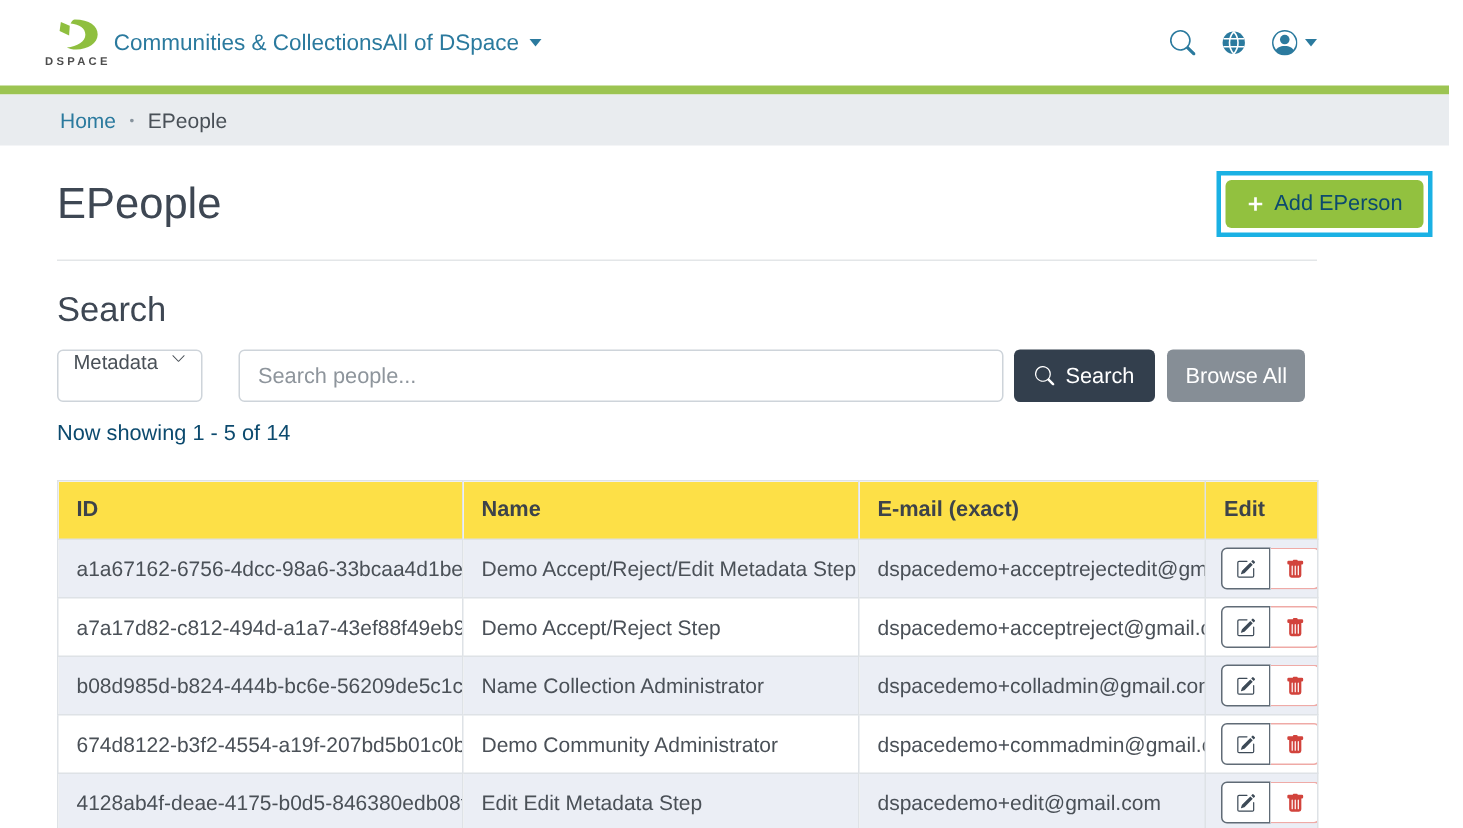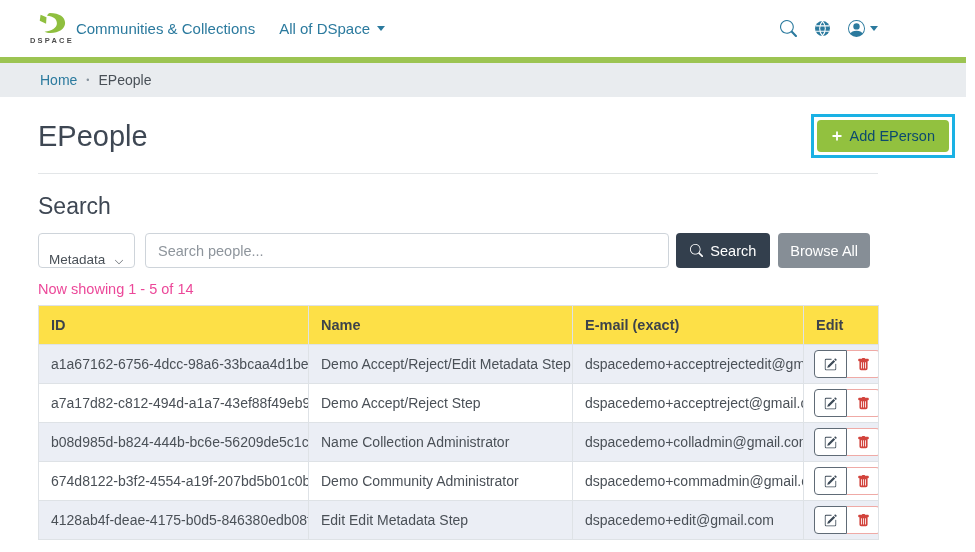--- a/index.html
+++ b/index.html
@@ -6,21 +6,21 @@
   html,body { margin:0; padding:0; }
   body {
     width:975px; height:552px; overflow:hidden; background:#fff;
     font-family:"Liberation Sans", sans-serif; color:#4a5057;
   }
   
   .navbar { height:57px; display:flex; align-items:center; padding:0 97px 0 30px; background:#fff; }
   .brand { display:flex; flex-direction:column; align-items:center; margin-right:2px; cursor:pointer; }
   .brand svg { width:32px; height:22px; }
   .brand-text { font-size:7.5px; font-weight:bold; letter-spacing:2.2px; color:#4d4d4d; margin-top:2px; }
-  .nav-links { display:flex; gap:24px; font-size:15px; }
+  .nav-links { display:flex; font-size:15px; }
   .nav-link { color:#2b7a9e; text-decoration:none; display:flex; align-items:center; gap:7px; cursor:pointer; }
   .caret { width:0; height:0; border-left:4px solid transparent; border-right:4px solid transparent; border-top:5px solid #2b7a9e; display:inline-block; }
   .nav-icons { margin-left:auto; display:flex; align-items:center; gap:17px; }
   .nav-icon { display:flex; align-items:center; gap:5px; cursor:pointer; }
   .nav-icon svg { width:17px; height:17px; fill:#2b7a9e; }
   
   .green-bar { width:966px; height:6px; background:#9cc452; }
   .breadcrumb { width:966px; height:34px; background:#e9ecef; display:flex; align-items:center; padding-left:40px; font-size:14px; gap:9px;text-align:center; }
   .breadcrumb a { color:#2b7a9e; text-decoration:none; cursor:pointer; }
   .breadcrumb .sep { color:#87939d; font-size:9px; }
@@ -29,28 +29,28 @@
   .content { padding-left:38px; }
   .page-header { width:917px; display:flex; align-items:center; justify-content:space-between; margin-top:17px; }
   .page-header h1 { font-size:29px; font-weight:500; color:#3e4753; margin:0; }
   .highlight-box { border:3px solid #1ab1e4; padding:3px; }
   .btn-add { background:#92c13f; border:none; color:#0c4a6e; font-size:14.5px; padding:8px 14px; border-radius:4px; display:flex; align-items:center; gap:7px; cursor:pointer; font-family:inherit; }
   .btn-add svg { width:12px; height:12px; }
   .divider { width:840px; border:none; border-top:1px solid #e3e6e8; margin:15px 0 0; }
   .search-heading { font-size:23px; font-weight:500; color:#3e4753; margin:19px 0 13px; }
   
   .search-row { width:832px; display:flex; height:35px; }
-  .scope-select { width:97px; border:1px solid #ced4da; border-radius:4px; background:#fff; display:flex; align-items:flex-end; justify-content:space-between; padding:0 10px; font-size:13.5px; color:#495057; margin-right:10px; cursor:pointer; }
+  .scope-select { width:97px; border:1px solid #ced4da; border-radius:4px; background:#fff; display:flex; align-items:flex-start; justify-content:space-between; padding:0 10px; font-size:13.5px; color:#495057; margin-right:24px; cursor:pointer; }
   .scope-select svg { width:10px; height:10px; fill:#495057; }
   .search-input { flex:1; border:1px solid #ced4da; border-radius:4px; padding:0 12px; font-size:14.5px; color:#495057; margin-right:7px; font-family:inherit; outline:none; }
   .search-input::placeholder { color:#8e959c; }
   .btn-search { background:#333f4d; color:#fff; border:none; border-radius:4px; padding:0 14px; font-size:14.5px; display:flex; align-items:center; gap:7px; margin-right:8px; cursor:pointer; font-family:inherit; }
   .btn-search svg { width:13px; height:13px; fill:#fff; }
   .btn-browse { background:#868e96; color:#fff; border:none; border-radius:4px; padding:0 12px; font-size:14.5px; cursor:pointer; font-family:inherit; }
-  .results-summary { margin:13px 0 8px; font-size:14.5px; color:#ec4899; }
+  .results-summary { margin:13px 0 23px; font-size:14.5px; color:#0c4a6e; }
   
   table { width:840px; border-collapse:collapse; font-size:14px; color:#4a5057; table-layout:fixed; }
   th,td { border:1px solid #dee2e6; padding:11px 12px; text-align:left; white-space:nowrap; overflow:hidden; }
   th { font-weight:700; color:#3d434a; font-size:14.5px; background:#fde047;margin-left:28px; }
   tbody tr:nth-child(odd) td { background:#ebeef5; }
   td.edit-cell { padding:5px 10px; }
   .btn-group { display:inline-flex; }
   .btn-edit, .btn-delete { width:33px; height:28px; background:#fff; display:flex; align-items:center; justify-content:center; cursor:pointer; padding:0; }
   .btn-edit { border:1px solid #606b76; border-radius:4px 0 0 4px; }
   .btn-edit svg { width:13px; height:13px; fill:#3d4a57; }

